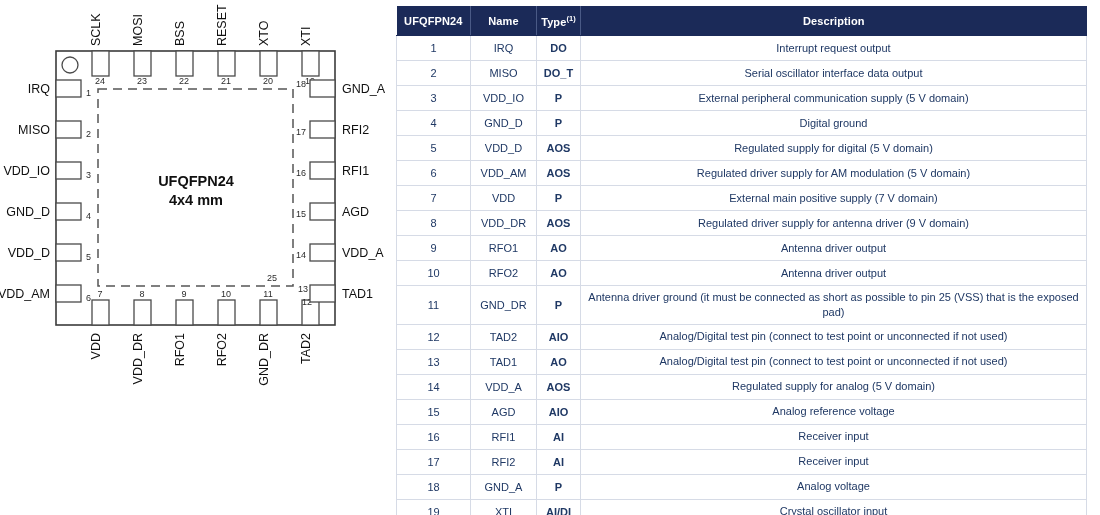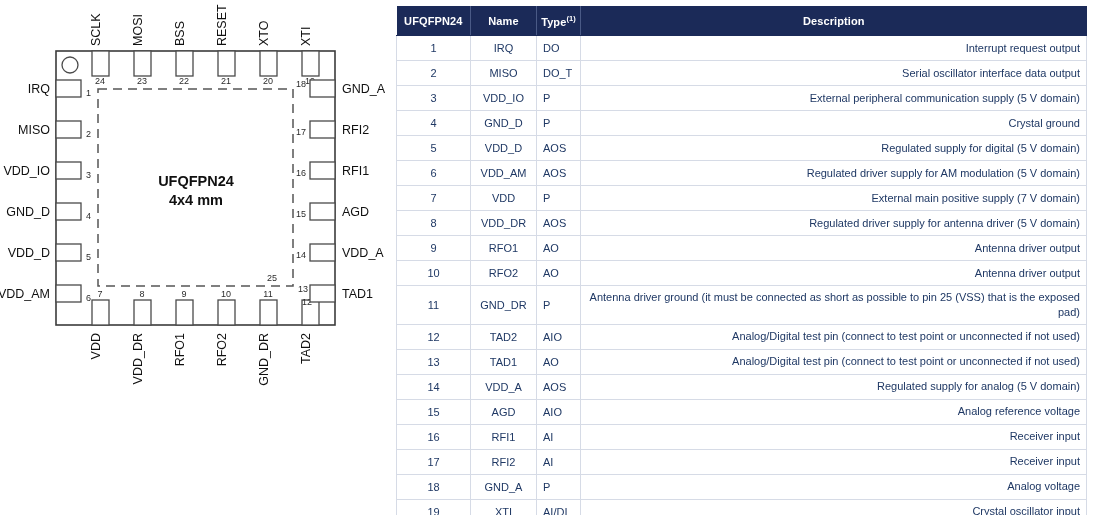--- a/index.html
+++ b/index.html
@@ -99,22 +99,22 @@
   table.pin-table td {
     border: 1px solid #d6dbe6;
     padding: 4px 6px;
     height: 16px;
     color: #1f3864;
     vertical-align: middle;
     background: #ffffff;
   }
   td.c-num { text-align: center; width: 74px; }
   td.c-name { text-align: center; width: 66px; }
-  td.c-type { text-align: left; width: 44px; }
-  td.c-desc { text-align: right; padding-left: 7px; line-height: 1.35; }
+  td.c-type { text-align: center; width: 44px; font-weight: bold; }
+  td.c-desc { text-align: center; padding-left: 7px; line-height: 1.35; }
 
   col.w-num  { width: 74px; }
   col.w-name { width: 66px; }
   col.w-type { width: 44px; }
   col.w-desc { width: 506px; }
 </style>
 </head>
 <body>
 
 <div id="pinout-diagram">
@@ -269,21 +269,21 @@
         <tr>
           <td class="c-num">3</td>
           <td class="c-name">VDD_IO</td>
           <td class="c-type">P</td>
           <td class="c-desc">External peripheral communication supply (5 V domain)</td>
         </tr>
         <tr>
           <td class="c-num">4</td>
           <td class="c-name">GND_D</td>
           <td class="c-type">P</td>
-          <td class="c-desc">Crystal ground</td>
+          <td class="c-desc">Digital ground</td>
         </tr>
         <tr>
           <td class="c-num">5</td>
           <td class="c-name">VDD_D</td>
           <td class="c-type">AOS</td>
           <td class="c-desc">Regulated supply for digital (5 V domain)</td>
         </tr>
         <tr>
           <td class="c-num">6</td>
           <td class="c-name">VDD_AM</td>
@@ -293,21 +293,21 @@
         <tr>
           <td class="c-num">7</td>
           <td class="c-name">VDD</td>
           <td class="c-type">P</td>
           <td class="c-desc">External main positive supply (7 V domain)</td>
         </tr>
         <tr>
           <td class="c-num">8</td>
           <td class="c-name">VDD_DR</td>
           <td class="c-type">AOS</td>
-          <td class="c-desc">Regulated driver supply for antenna driver (5 V domain)</td>
+          <td class="c-desc">Regulated driver supply for antenna driver (9 V domain)</td>
         </tr>
         <tr>
           <td class="c-num">9</td>
           <td class="c-name">RFO1</td>
           <td class="c-type">AO</td>
           <td class="c-desc">Antenna driver output</td>
         </tr>
         <tr>
           <td class="c-num">10</td>
           <td class="c-name">RFO2</td>

